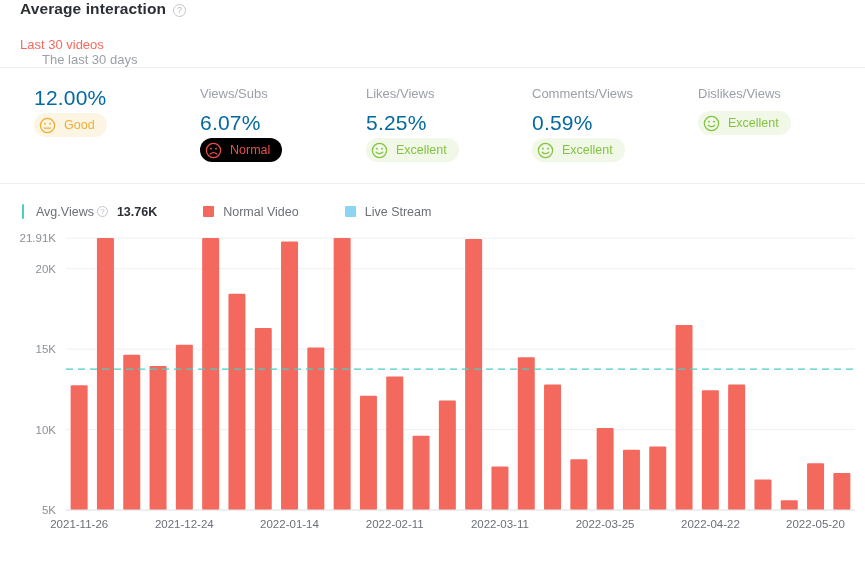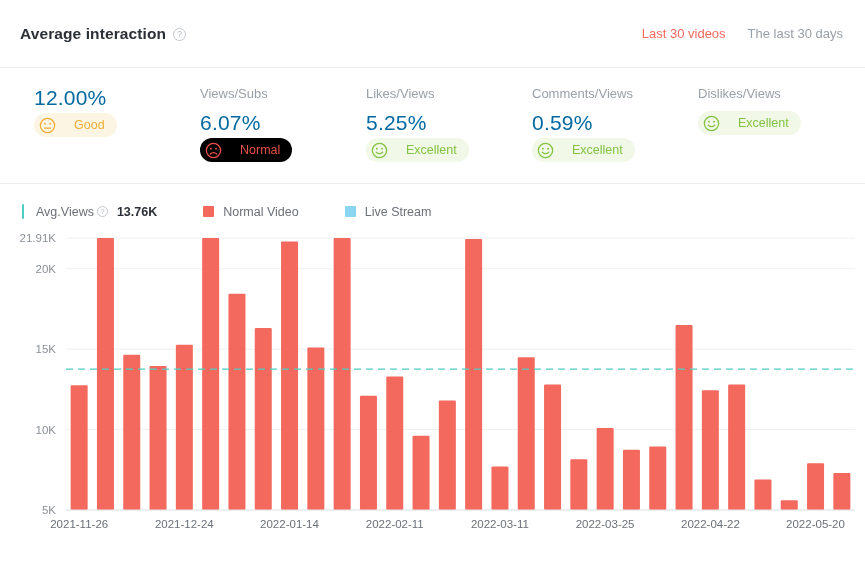--- a/index.html
+++ b/index.html
@@ -6,22 +6,22 @@
   html, body {
     width: 865px; height: 583px;
     background: #ffffff;
     font-family: "Liberation Sans", sans-serif;
     overflow: hidden;
   }
   .panel { width: 865px; height: 583px; position: relative; background:#fff; }
 
   
   .header {
-    height: 68px; display: flex; align-items: center;
-    padding: 0 22px 0 20px; border-bottom: 1px solid #eeeeee;
+    height: 68px; display: flex; 
+    padding: 0 22px 0 20px; border-bottom: 1px solid #eeeeee; flex-direction: column;
   }
   .title {
     font-size: 15.5px; font-weight: bold; color: #2b2f36;
     letter-spacing: .1px;
   }
   .help-icon {
     display: inline-flex; align-items: center; justify-content: center;
     width: 13px; height: 13px; border-radius: 50%;
     border: 1.2px solid #c2c6cc; color: #b3b8bf;
     font-size: 9px; line-height: 1; margin-left: 7px; margin-top: 2px;
@@ -37,21 +37,21 @@
   .metrics {
     display: flex; padding: 18px 0 20px 34px;
     border-bottom: 1px solid #eeeeee;
   }
   .metric { width: 166px; }
   .metric-label { font-size: 13px; color: #9aa0a8; margin-bottom: 10px; }
   .metric-value {
     font-size: 21px; color: #0369a1; margin-bottom: 3px; letter-spacing:.2px;
   }
   .badge {
-    display: inline-flex; align-items: center; gap: 18px;
+    display: inline-flex; align-items: center; gap: 8px;
     height: 24px; padding: 0 12px 0 5px; border-radius: 12px;
     font-size: 12.5px;
   }
   .badge svg { display: block; }
   .badge.good    { background: #fdf5e3; color: #f0ad34; }
   .badge.normal  { background: #000000; color: #e8504a; }
   .badge.excellent { background: #f1f8e8; color: #83c341; }
 
   
   .legend {

